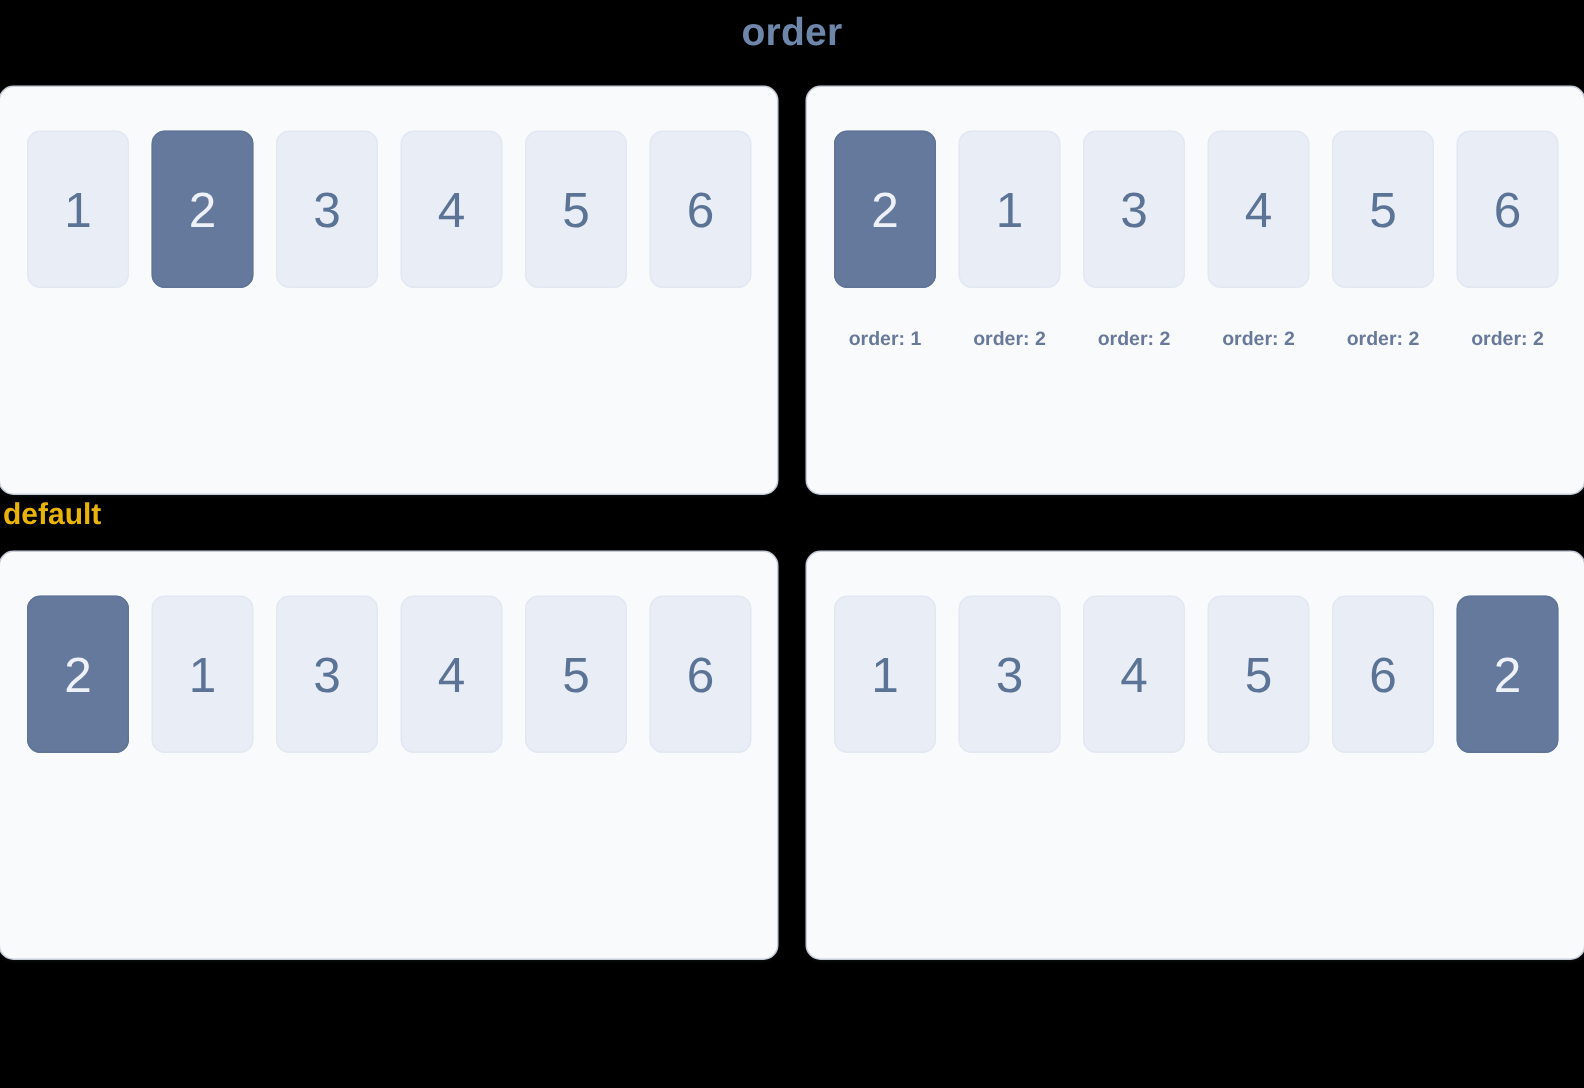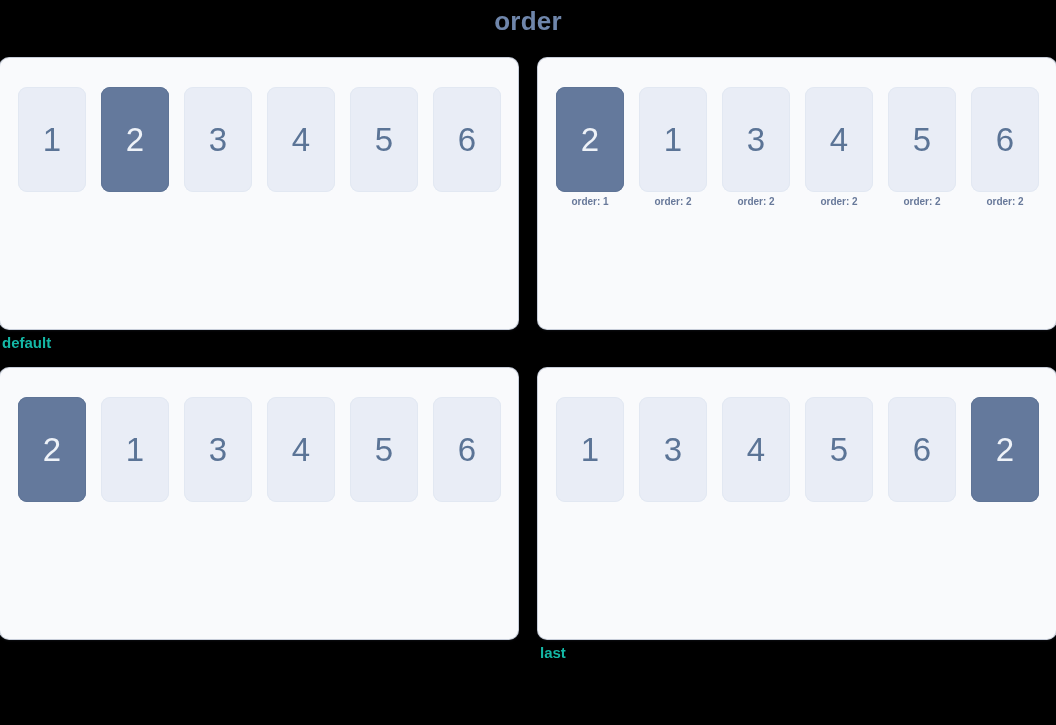--- a/index.html
+++ b/index.html
@@ -92,33 +92,33 @@
     box-sizing: border-box;
   }
 
   .box.highlight {
     background: #64799c;
     color: #eef2f8;
     box-shadow: inset 0 0 0 1px #5f7496;
   }
 
   .order-label {
-    margin-top: 2px;
-    font-size: 10px;
+    margin-top: 26px;
+    font-size: 13px;
     font-weight: bold;
     color: #68799a;
     white-space: nowrap;
     line-height: 16px;
   }
 
   .caption {
     margin-top: 5px;
-    font-size: 15px;
+    font-size: 20px;
     font-weight: bold;
-    color: #14b8a6;
+    color: #eab308;
     line-height: 18px;
     padding-left: 2px;
   }
 
   
   .col-right .panel {
     width: 518px;
   }
   .col-left .panel {
     width: 518px;
@@ -231,17 +231,16 @@
               <div class="box">5</div>
             </div>
             <div class="item">
               <div class="box">6</div>
             </div>
             <div class="item">
               <div class="box highlight">2</div>
             </div>
           </div>
       </div>
-      <div class="caption">last</div>
     </div>
 
   </div>
 </div>
 
 </body></html>

